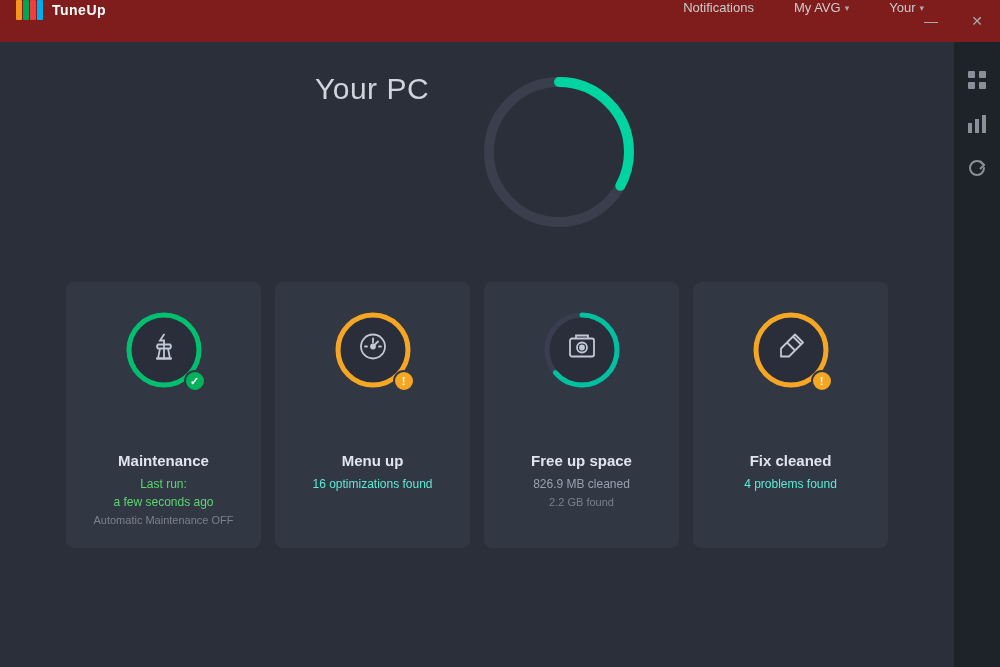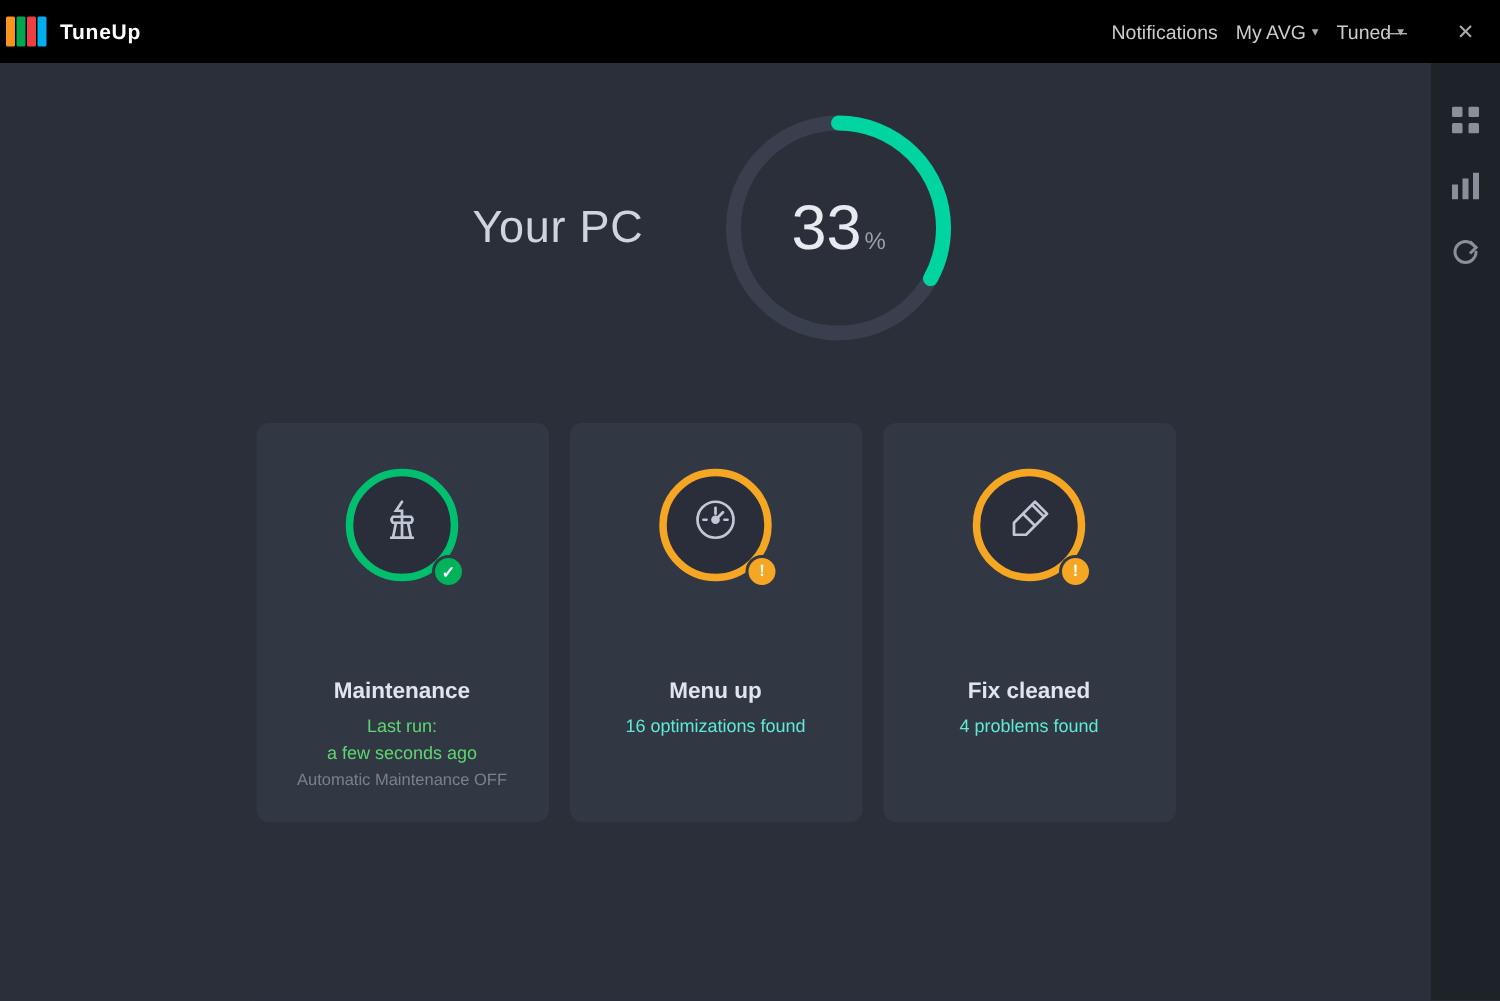--- a/index.html
+++ b/index.html
@@ -10,24 +10,24 @@
       background: #2b2f3a;
       font-family: 'Segoe UI', Arial, sans-serif;
       color: #fff;
       overflow: hidden;
       position: relative;
     }
 
     
     .header {
       display: flex;
-      align-items: center;
+      align-items: flex-start;
       height: 42px;
-      background: #000000;
-      padding: 0 4px;
+      background: #7f1d1d;
+      padding: 0 16px;
       position: relative;
       z-index: 10;
     }
 
     .logo-area {
       display: flex;
       align-items: center;
       gap: 8px;
     }
 
@@ -52,21 +52,21 @@
     .app-title {
       font-size: 14px;
       font-weight: 600;
       color: #fff;
       letter-spacing: 0.5px;
     }
 
     .header-nav {
       display: flex;
       align-items: center;
-      gap: 12px;
+      gap: 40px;
       margin-left: auto;
       margin-right: 60px;
     }
 
     .nav-item {
       font-size: 13px;
       color: #ccc;
       cursor: pointer;
       display: flex;
       align-items: center;
@@ -133,21 +133,20 @@
       display: flex;
       flex-direction: column;
       align-items: center;
       padding-top: 30px;
       background: #2b2f3a;
     }
 
     
     .gauge-area {
       display: flex;
-      align-items: center;
       justify-content: center;
       gap: 50px;
       margin-bottom: 50px;
     }
 
     .gauge-label {
       font-size: 30px;
       font-weight: 300;
       color: #d0d4dc;
       letter-spacing: 0.5px;
@@ -310,21 +309,21 @@
 
   <div class="header-nav">
     <div class="nav-item">
       <span>Notifications</span>
     </div>
     <div class="nav-item">
       <span>My AVG</span>
       <span class="chevron">▾</span>
     </div>
     <div class="nav-item">
-      <span>Tuned</span>
+      <span>Your</span>
       <span class="chevron">▾</span>
     </div>
   </div>
 
   <div class="window-controls">
     <div class="win-btn">
       <span>—</span>
     </div>
     <div class="win-btn close">
       <span>✕</span>
@@ -359,24 +358,20 @@
 <div class="main-content">
 
   <div class="gauge-area">
     <div class="gauge-label">Your PC</div>
 
     <div class="gauge-container">
       <svg class="gauge-svg" viewBox="0 0 160 160">
         <circle class="gauge-bg-circle" cx="80" cy="80" r="70"></circle>
         <circle class="gauge-progress" cx="80" cy="80" r="70"></circle>
       </svg>
-      <div class="gauge-inner">
-        <span class="gauge-number">33</span>
-        <span class="gauge-percent">%</span>
-      </div>
     </div>
 
   </div>
 
   <div class="cards-row">
 
     <div class="card">
       <div class="card-icon-wrap">
         <svg class="ring-svg" viewBox="0 0 80 80">
           <circle cx="40" cy="40" r="35" fill="#2a2e3a" stroke="#3a3f50" stroke-width="5"></circle>
@@ -413,20 +408,39 @@
             <path d="M8 16 L10 16" stroke-linecap="round"></path>
             <path d="M22 16 L24 16" stroke-linecap="round"></path>
           </svg>
         </div>
         <div class="card-badge badge-orange">!</div>
       </div>
       <div class="card-title">Menu up</div>
       <div class="card-subtitle orange">16 optimizations found</div>
     </div>
 
+    <div class="card">
+      <div class="card-icon-wrap">
+        <svg class="ring-svg" viewBox="0 0 80 80">
+          <circle cx="40" cy="40" r="35" fill="#2a2e3a" stroke="#3a3f50" stroke-width="5"></circle>
+          <circle cx="40" cy="40" r="35" fill="none" stroke="#00c0a0" stroke-width="5" stroke-dasharray="220" stroke-dashoffset="80" stroke-linecap="round" transform="rotate(-90 40 40)"></circle>
+        </svg>
+        <div class="card-icon-center">
+          <svg width="32" height="32" viewBox="0 0 32 32" fill="none" stroke="#c0c8d6" stroke-width="1.8">
+            <rect x="4" y="8" width="24" height="18" rx="2"></rect>
+            <circle cx="16" cy="17" r="5"></circle>
+            <circle cx="16" cy="17" r="2" fill="#c0c8d6"></circle>
+            <path d="M10 8 L10 5 L22 5 L22 8"></path>
+          </svg>
+        </div>
+      </div>
+      <div class="card-title">Free up space</div>
+      <div class="card-subtitle">826.9 MB cleaned</div>
+      <div class="card-extra">2.2 GB found</div>
+    </div>
 
     <div class="card">
       <div class="card-icon-wrap">
         <svg class="ring-svg" viewBox="0 0 80 80">
           <circle cx="40" cy="40" r="35" fill="#2a2e3a" stroke="#3a3f50" stroke-width="5"></circle>
           <circle cx="40" cy="40" r="35" fill="none" stroke="#f5a623" stroke-width="5" stroke-dasharray="220" stroke-dashoffset="0" stroke-linecap="round" transform="rotate(-90 40 40)"></circle>
         </svg>
         <div class="card-icon-center">
           <svg width="32" height="32" viewBox="0 0 32 32" fill="none" stroke="#c0c8d6" stroke-width="1.8">
             <path d="M20 4 L28 12 L14 26 L6 26 L6 18 Z" stroke-linejoin="round"></path>

